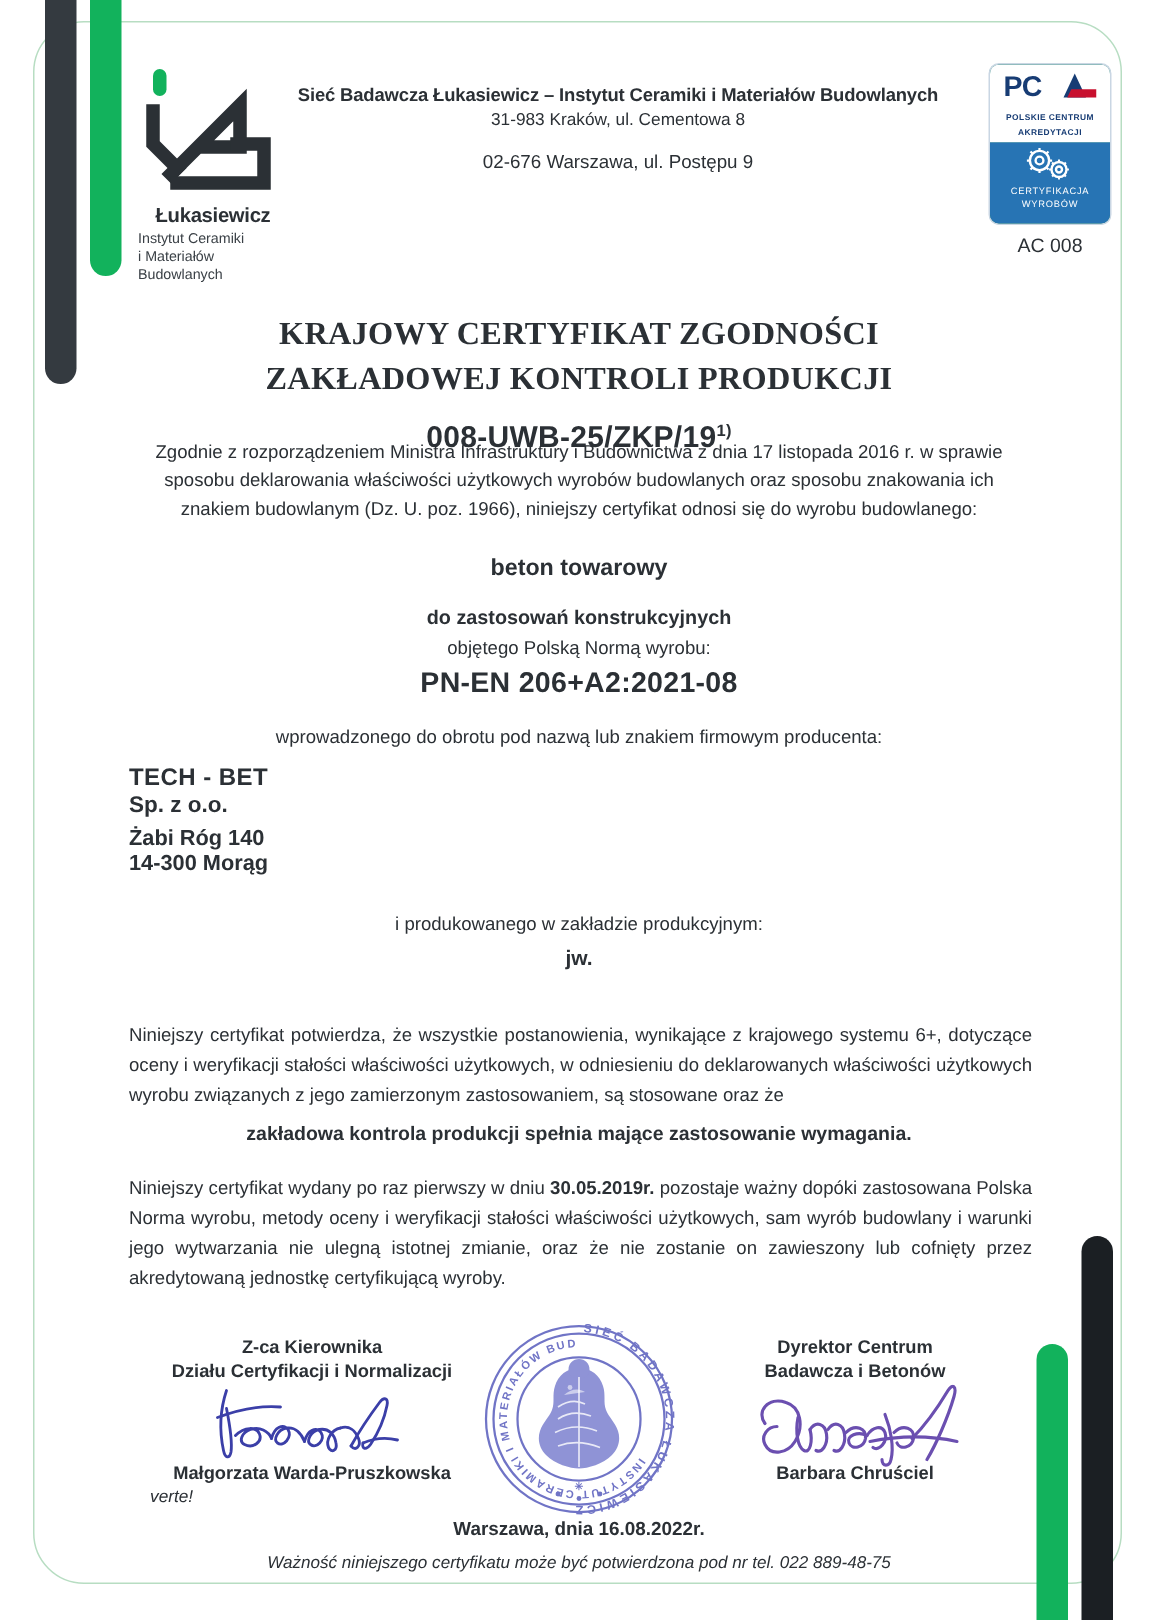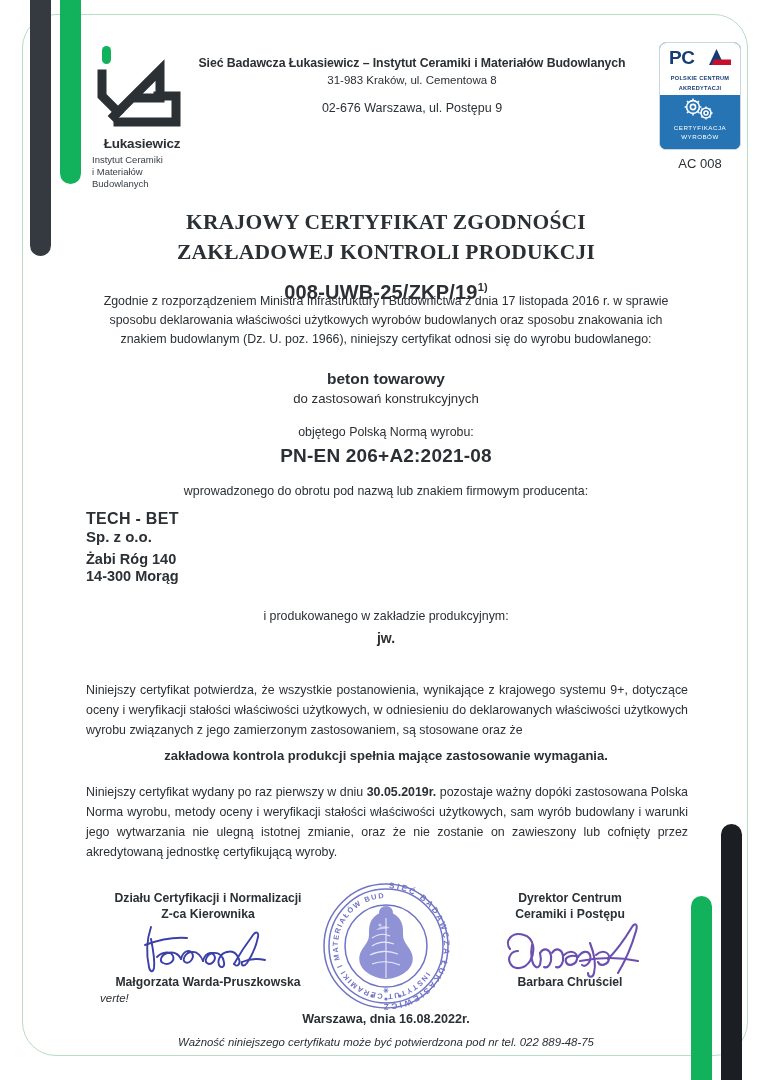--- a/index.html
+++ b/index.html
@@ -269,23 +269,23 @@
     width: 600px;
     text-align: center;
   }
   .product-name {
     font-size: 15.5px;
     font-weight: bold;
     color: #2b3035;
   }
   .product-use {
     font-size: 13.2px;
-    font-weight: normal;
-    color: #2b3035;
-    margin-top: 3px;
+    font-weight: bold;
+    color: #2b3035;
+    margin-top: 16px;
   }
 
   .p-norm-label { top: 423px; }
   .norm-value {
     position: absolute;
     left: 86px;
     top: 445px;
     width: 600px;
     text-align: center;
     font-size: 19px;
@@ -538,50 +538,50 @@
     <div class="producer">
       <div class="producer-l1">TECH - BET</div>
       <div class="producer-l2">Sp. z o.o.</div>
       <div class="producer-l3">Żabi Róg 140</div>
       <div class="producer-l4">14-300 Morąg</div>
     </div>
 
     <div class="para-center p-plant-label">i produkowanego w zakładzie produkcyjnym:</div>
     <div class="plant-value">jw.</div>
 
-    <div class="para-justify p-confirm">Niniejszy certyfikat potwierdza, że wszystkie postanowienia, wynikające z krajowego systemu 9+, dotyczące oceny i weryfikacji stałości właściwości użytkowych, w odniesieniu do deklarowanych właściwości użytkowych wyrobu związanych z jego zamierzonym zastosowaniem, są stosowane oraz że</div>
+    <div class="para-justify p-confirm">Niniejszy certyfikat potwierdza, że wszystkie postanowienia, wynikające z krajowego systemu 6+, dotyczące oceny i weryfikacji stałości właściwości użytkowych, w odniesieniu do deklarowanych właściwości użytkowych wyrobu związanych z jego zamierzonym zastosowaniem, są stosowane oraz że</div>
 
     <div class="statement">zakładowa kontrola produkcji spełnia mające zastosowanie wymagania.</div>
 
     <div class="para-justify p-validity"><span>Niniejszy certyfikat wydany po raz pierwszy w dniu </span><b>30.05.2019r.</b><span> pozostaje ważny dopóki zastosowana Polska Norma wyrobu, metody oceny i weryfikacji stałości właściwości użytkowych, sam wyrób budowlany i warunki jego wytwarzania nie ulegną istotnej zmianie, oraz że nie zostanie on zawieszony lub cofnięty przez akredytowaną jednostkę certyfikującą wyroby.</span></div>
 
     <div class="sig-block sig-left">
+      <div class="sig-role">Z-ca Kierownika</div>
       <div class="sig-role">Działu Certyfikacji i Normalizacji</div>
-      <div class="sig-role">Z-ca Kierownika</div>
       <div class="sig-space">
         <svg class="sig-ink" width="170" height="56" viewBox="0 0 170 56">
           <g fill="none" stroke="#3b3fa8" stroke-width="1.9" stroke-linecap="round">
             <path d="M28 4 C24 16 23 30 26 44 C27 49 30 50 31 45 C32 38 30 26 28 16"></path>
             <path d="M22 22 C38 16 52 14 64 15"></path>
             <path d="M34 34 C40 28 48 28 50 33 C52 38 46 43 40 40 C36 38 38 32 44 30 C50 28 56 31 58 36"></path>
             <path d="M58 36 C60 28 66 26 69 30 C72 35 66 42 62 39 C59 37 62 30 68 29 C74 28 78 33 80 38"></path>
             <path d="M80 38 C82 30 88 28 91 32 C94 37 88 43 84 40 C81 38 84 31 90 30"></path>
             <path d="M90 30 C96 29 100 33 101 39 C102 44 98 46 96 42 C94 37 98 30 104 29"></path>
             <path d="M104 29 C110 27 114 31 116 36 C118 41 114 45 111 41"></path>
             <path d="M111 41 C116 32 124 20 130 12 C133 8 136 9 135 14 C133 24 128 34 124 40 C121 44 118 43 119 39"></path>
             <path d="M119 39 C126 36 134 35 142 37"></path>
           </g>
         </svg>
       </div>
       <div class="sig-name">Małgorzata Warda-Pruszkowska</div>
     </div>
 
     <div class="sig-block sig-right">
       <div class="sig-role">Dyrektor Centrum</div>
-      <div class="sig-role">Ceramiki i Postępu</div>
+      <div class="sig-role">Badawcza i Betonów</div>
       <div class="sig-space">
         <svg class="sig-ink" width="180" height="58" viewBox="0 0 180 58">
           <g fill="none" stroke="#6b4fb0" stroke-width="2.1" stroke-linecap="round">
             <path d="M30 26 C24 18 32 8 44 12 C54 15 56 28 50 38 C45 46 34 48 30 40 C27 34 32 28 38 28"></path>
             <path d="M52 22 C50 32 52 42 56 44 C60 46 62 38 60 30"></path>
             <path d="M60 30 C64 24 70 26 71 33 C72 40 68 46 64 44"></path>
             <path d="M72 30 C76 24 82 26 83 33 C84 40 80 46 76 44"></path>
             <path d="M84 32 C90 26 98 29 97 36 C96 42 88 44 86 39 C84 34 92 31 98 34"></path>
             <path d="M98 34 C102 28 108 27 110 32 C112 38 106 45 102 42"></path>
             <path d="M110 20 C114 30 116 42 114 50 C113 55 108 55 108 50"></path>

